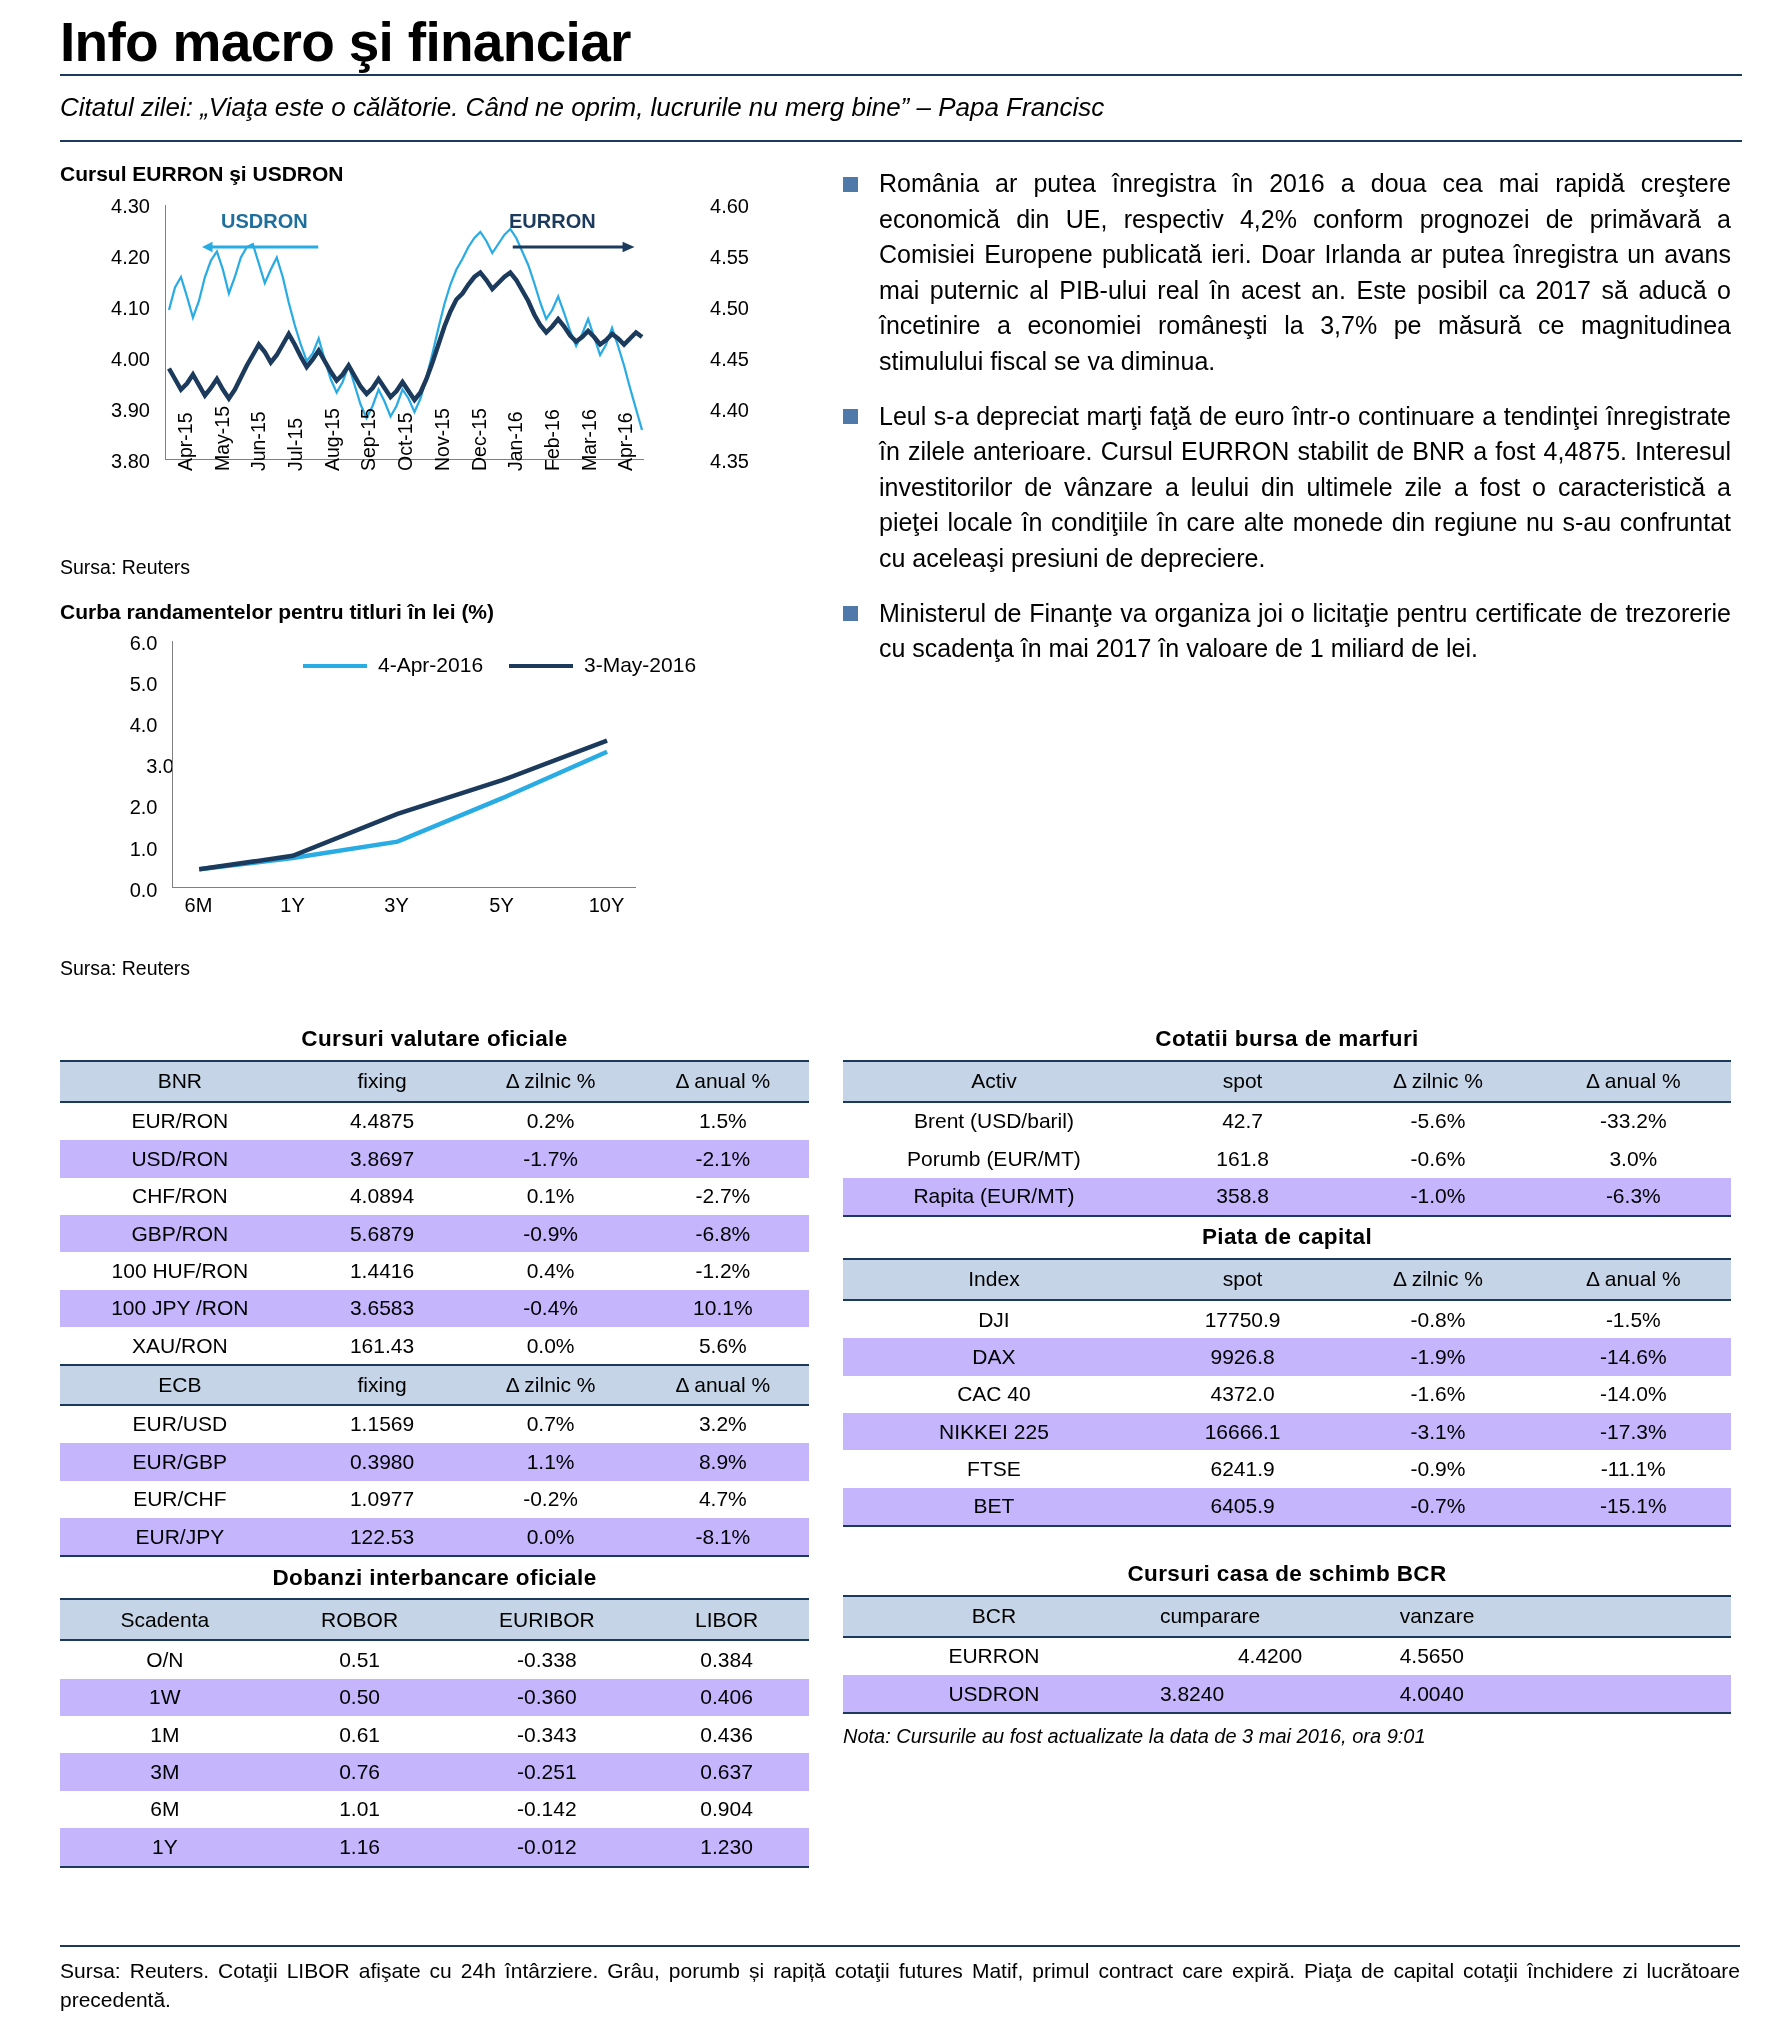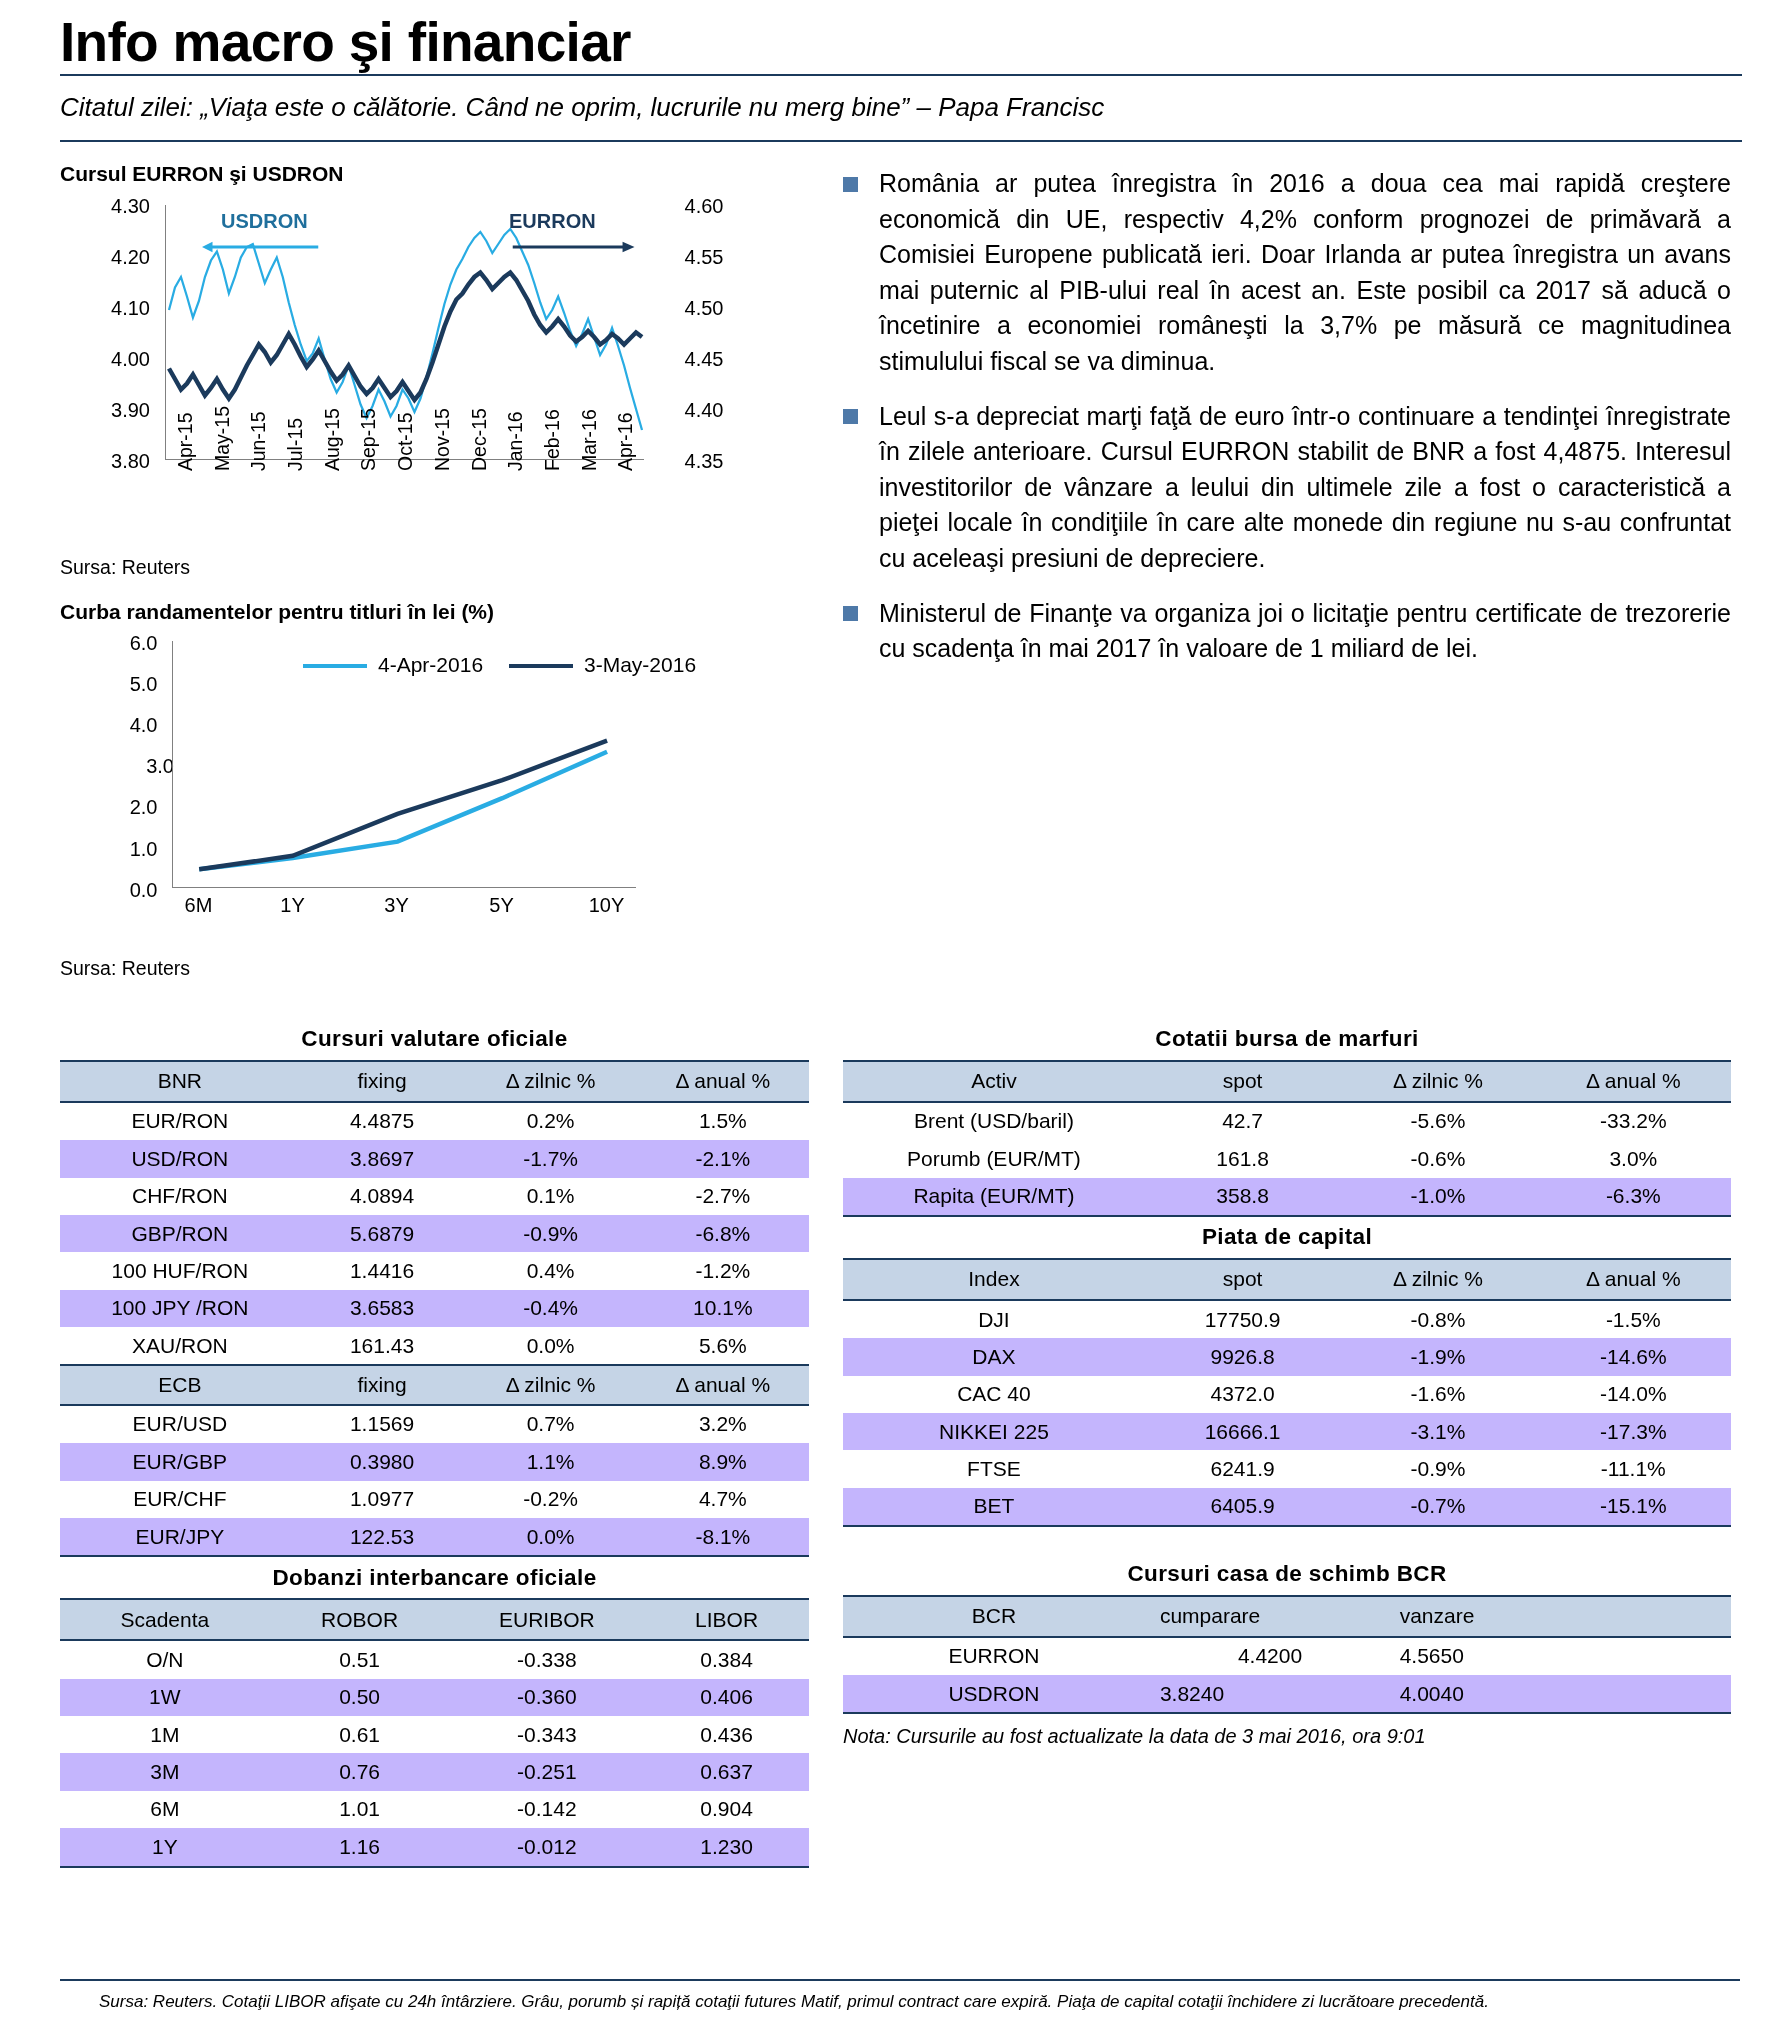--- a/index.html
+++ b/index.html
@@ -137,25 +137,23 @@
     position: absolute;
     left: 60px;
     right: 45px;
     bottom: 21px;
   }
   .footer-rule {
     border-top: 2.2px solid #1b3a5c;
     margin-bottom: 10.5px;
   }
   .footer-text {
-    font-style: italic;
-    font-size: 17px;
+    font-size: 21px;
     line-height: 1.35;
     text-align: justify;
-    margin-left: 39px;
   }
 
   
   .chart1 {
     position: relative;
     width: 697px;
     height: 360px;
   }
   .c1-plot {
     position: absolute;
@@ -166,21 +164,21 @@
     border-left: 1.5px solid #808080;
     border-bottom: 1.5px solid #808080;
     box-sizing: border-box;
   }
   .c1-ylab-l, .c1-ylab-r {
     position: absolute;
     font-size: 20px;
     width: 90px;
     text-align: right;
   }
-  .c1-ylab-r { text-align: center; }
+  .c1-ylab-r { text-align: right; }
   .c1-xlab {
     position: absolute;
     font-size: 19.5px;
     transform: rotate(-90deg);
     transform-origin: left top;
     white-space: nowrap;
   }
   .c1-legend {
     position: absolute;
     font-size: 20px;

